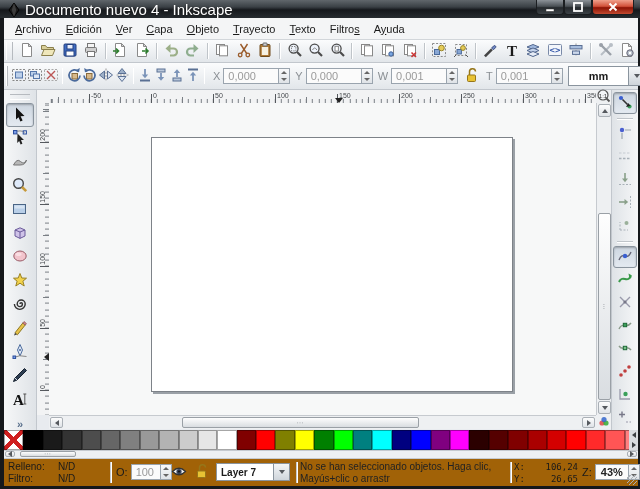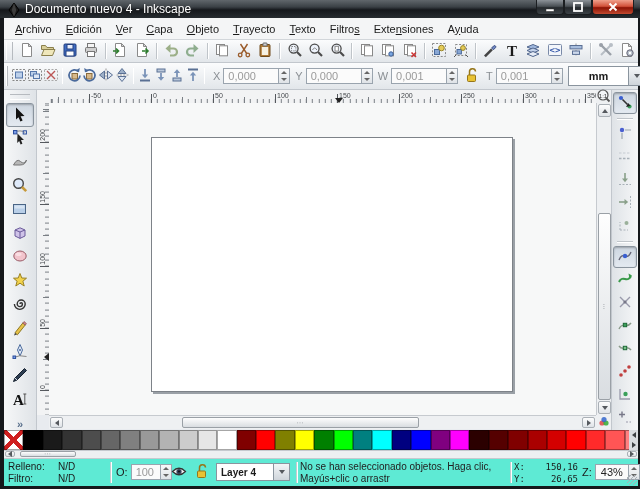--- a/index.html
+++ b/index.html
@@ -4,21 +4,21 @@
 <style>
   html,body{margin:0;padding:0;background:#555;}
   .window{position:relative;width:640px;height:489px;background:#15181b;overflow:hidden;
           font-family:"Liberation Sans",sans-serif;font-size:11px;color:#1a1a1a;
           -webkit-user-select:none;user-select:none;}
   
   .titlebar{position:absolute;left:0;top:0;width:640px;height:18px;
     background:linear-gradient(180deg,#60666b 0%,#3b4146 38%,#15181c 55%,#272c30 100%);
     display:flex;align-items:center;}
   .titlebar .logo{width:14px;height:14px;margin:0 5px 0 6px;}
-  .titlebar .title{color:#fff;font-size:12px;text-shadow:0 1px 3px #000,0 0 4px rgba(255,255,255,.25);}
+  .titlebar .title{color:#fff;font-size:15px;text-shadow:0 1px 3px #000,0 0 4px rgba(255,255,255,.25);}
   .winbtns{position:absolute;right:6px;top:0;display:flex;}
   .winbtn{width:26px;height:14px;border:1px solid #1b1e21;border-top:none;
     background:linear-gradient(180deg,#8c9298 0%,#4a5055 45%,#24282c 55%,#3c4247 100%);
     border-radius:0 0 4px 4px;display:flex;align-items:center;justify-content:center;}
   .winbtn.close{width:40px;background:linear-gradient(180deg,#f0a08c 0%,#d2513a 45%,#8c1204 55%,#c24a30 100%);}
   .winbtn svg{display:block;}
   
   .client{position:absolute;left:4px;top:18px;width:634px;height:468px;background:#e8ebef;}
   
   .menubar{position:absolute;left:0;top:0;width:634px;height:22px;background:#f4f5f6;
@@ -101,35 +101,35 @@
   
   .palette{position:absolute;left:0;top:412px;width:634px;height:20px;background:#d8dce0;display:flex;overflow:hidden;}
   .swatch{flex:0 0 19.4px;height:20px;box-shadow:inset 0 0 0 1px rgba(0,0,0,.35);}
   .swatch.none{background:
      linear-gradient(45deg,transparent 42%,#cf1f1f 42%,#cf1f1f 58%,transparent 58%),
      linear-gradient(-45deg,transparent 42%,#cf1f1f 42%,#cf1f1f 58%,transparent 58%),#fff;}
   .pal-arrows{position:absolute;right:0;top:412px;width:9px;height:20px;background:#d8dce0;
      display:flex;flex-direction:column;align-items:center;justify-content:space-around;}
   .palscroll{position:absolute;left:0;top:432px;width:634px;height:8px;background:#eef0f2;border-top:1px solid #c6cacf;box-sizing:border-box;}
   
-  .statusbar{position:absolute;left:0;top:440px;width:634px;height:28px;background:#5eead4;border-top:1px solid #c6cacf;box-sizing:border-box;}
+  .statusbar{position:absolute;left:0;top:440px;width:634px;height:28px;background:#a16207;border-top:1px solid #c6cacf;box-sizing:border-box;}
   .fillstroke{position:absolute;left:4px;top:2px;width:100px;font-size:10px;line-height:12px;}
   .fillstroke .row{display:flex;}
   .fillstroke .lab{width:50px;}
   .ssep{position:absolute;top:3px;bottom:3px;width:1px;background:#c6cacf;border-right:1px solid #fff;}
   .opac{position:absolute;left:112px;top:5px;display:flex;align-items:center;}
   .opac .numbox{width:30px;}
   .sicon{position:absolute;top:5px;width:18px;height:16px;display:flex;align-items:center;justify-content:center;}
   .layerdd{position:absolute;left:212px;top:4px;display:flex;align-items:center;height:18px;background:#fff;border:1px solid #8a949e;width:74px;box-sizing:border-box;}
   .layerdd .dtext{padding:0 4px;font-weight:bold;font-size:10px;flex:1;}
   .message{position:absolute;left:296px;top:2px;width:208px;height:24px;overflow:hidden;font-size:10px;line-height:12px;color:#222;}
   .coords{position:absolute;left:510px;top:2px;width:64px;font-family:"DejaVu Sans Mono",monospace;font-size:9px;line-height:12px;}
   .coords .crow{display:flex;justify-content:space-between;}
   .zoomctl{position:absolute;left:578px;top:5px;display:flex;align-items:center;}
-  .zoomctl .numbox{width:34px;color:#222;justify-content:center;padding-left:0;}
+  .zoomctl .numbox{width:34px;color:#222;justify-content:center;padding-left:0;font-weight:bold;}
   .gripcorner{position:absolute;right:1px;bottom:1px;width:10px;height:10px;
     background:repeating-linear-gradient(135deg,transparent 0 2px,#aab0b6 2px 3px);}
 </style>
 </head>
 <body>
 
 <div class="window">
   <div class="titlebar">
     <span class="logo"><svg width="16" height="16" viewBox="0 0 16 16" xmlns="http://www.w3.org/2000/svg">
           <path d="M8 1l5 7-5 7-5-7z" fill="#181818" stroke="#000"></path>
@@ -164,21 +164,20 @@
   <div class="client">
     <div class="menubar" id="menubar">
         <span class="menu-item"><u>A</u>rchivo</span>
         <span class="menu-item"><u>E</u>dición</span>
         <span class="menu-item"><u>V</u>er</span>
         <span class="menu-item"><u>C</u>apa</span>
         <span class="menu-item"><u>O</u>bjeto</span>
         <span class="menu-item"><u>T</u>rayecto</span>
         <span class="menu-item"><u>T</u>exto</span>
         <span class="menu-item">Filtro<u>s</u></span>
-        <span class="menu-item">Exte<u>n</u>siones</span>
         <span class="menu-item">A<u>y</u>uda</span>
       </div>
 
     <div class="toolbar main" id="toolbar-main">
       <div class="grip"></div>
     <div class="tbtn">
           <span><svg width="16" height="16" viewBox="0 0 16 16" xmlns="http://www.w3.org/2000/svg">
               <path d="M3.5 1.5h6l3 3v10h-9z" fill="#fff" stroke="#8a8a8a"></path>
               <path d="M9.5 1.5l3 3h-3z" fill="#d8d8d8" stroke="#8a8a8a"></path>
             </svg></span>
@@ -850,32 +849,32 @@
               <circle cx="8" cy="8.5" r="1" fill="#111"></circle>
             </svg></span>
         </div>
       <div class="sicon" style="left:188px">
           <span><svg width="16" height="16" viewBox="0 0 16 16" xmlns="http://www.w3.org/2000/svg">
               <rect x="4.5" y="8" width="8" height="6.5" rx="1" fill="#e8c233" stroke="#96761a"></rect>
               <path d="M6.5 8V5a3 3 0 0 1 6-.5" fill="none" stroke="#96761a" stroke-width="1.5"></path>
             </svg></span>
         </div>
       <div class="layerdd">
-        <span class="dtext">Layer 4</span>
+        <span class="dtext">Layer 7</span>
         <div class="ddbtn">
             <span class="tri d"></span>
           </div>
       </div>
       <div class="ssep" style="left:292px"></div>
       <div class="message">No se han seleccionado objetos. Haga clic, Mayús+clic o arrastr</div>
       <div class="ssep" style="left:506px"></div>
       <div class="coords">
         <div class="crow">
             <span>X:</span>
-            <span>150,16</span>
+            <span>106,24</span>
           </div>
         <div class="crow">
             <span>Y:</span>
             <span>26,65</span>
           </div>
       </div>
       <div class="zoomctl">
         <span style="margin-right:3px">Z:</span>
         <div class="numbox">43%</div>
         <div class="spin">

